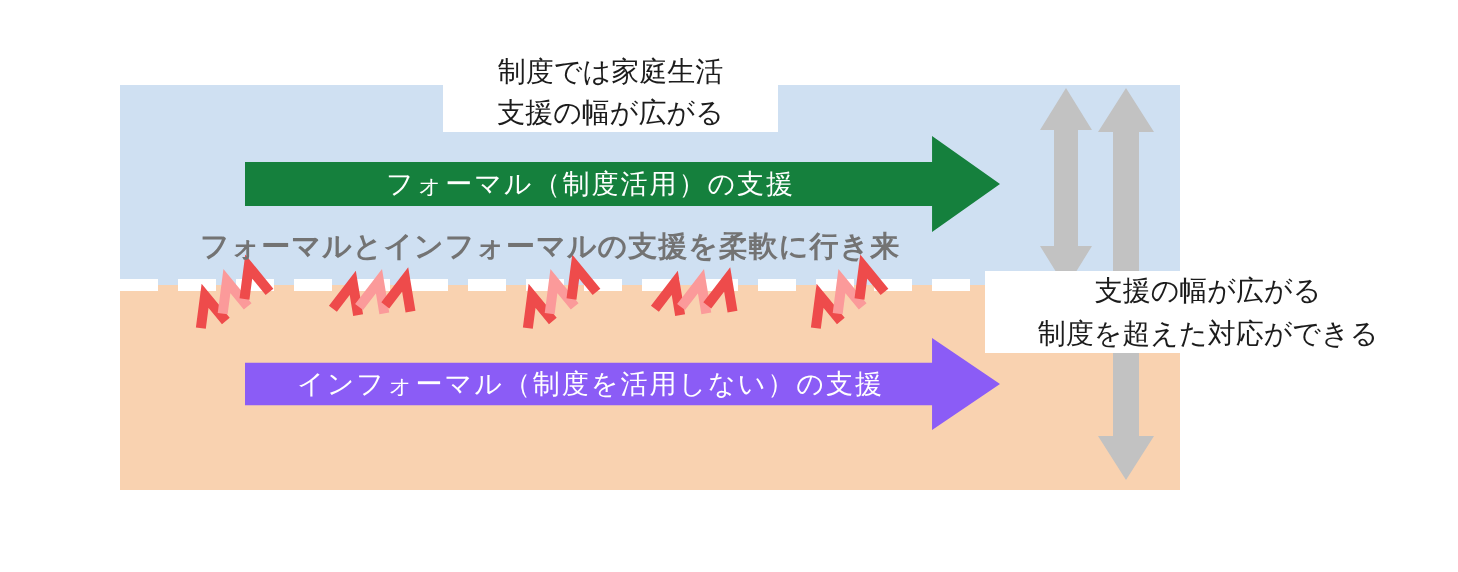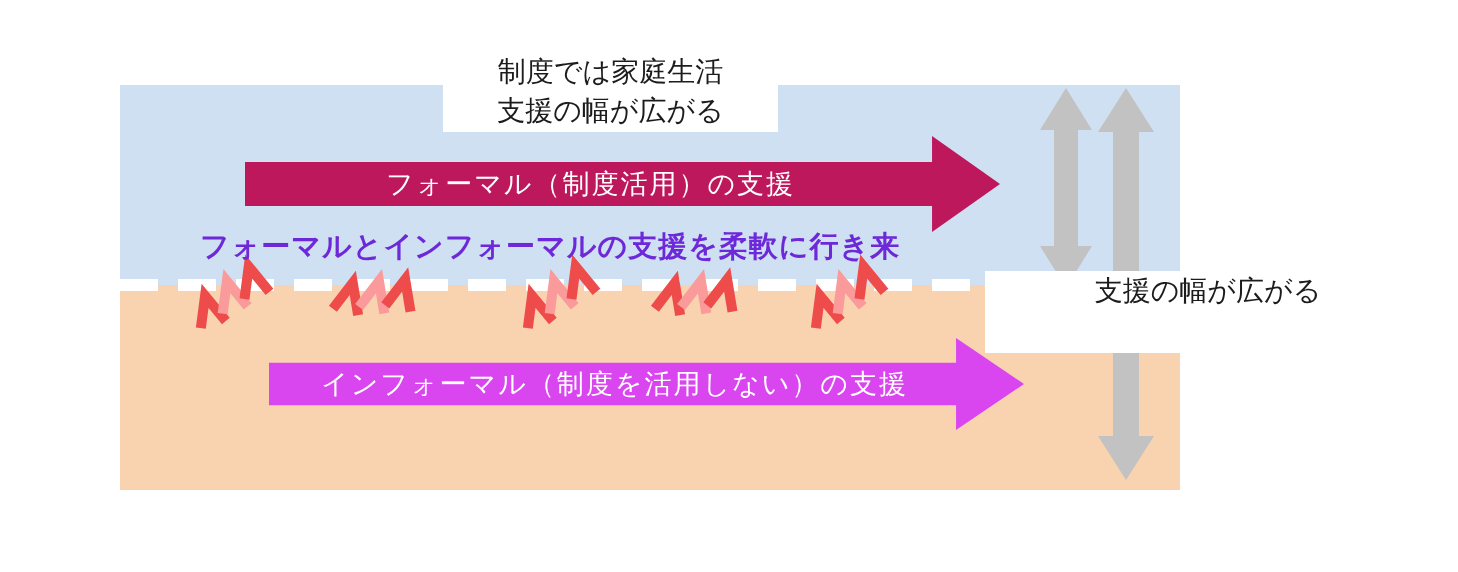--- a/index.html
+++ b/index.html
@@ -16,41 +16,41 @@
     position:absolute; left:120px; top:279px; width:1060px; height:12px; z-index:1;
     background:repeating-linear-gradient(90deg,#ffffff 0 38px, rgba(0,0,0,0) 38px 58px);
   }
 
   .big-arrow {
     position:absolute; z-index:3;
     display:flex; align-items:center; justify-content:center;
     color:#ffffff; font-size:27px; letter-spacing:2px; white-space:nowrap;
     clip-path:polygon(0 27%, 91% 27%, 91% 0, 100% 50%, 91% 100%, 91% 73%, 0 73%);
   }
-  .arrow-formal   { left:245px; top:136px; width:755px; height:96px; background:#be185d; }
-  .arrow-informal { left:245px; top:338px; width:755px; height:92px; background:#d946ef;margin-left:24px; }
+  .arrow-formal   { left:245px; top:136px; width:755px; height:96px; background:#15803d; }
+  .arrow-informal { left:245px; top:338px; width:755px; height:92px; background:#8b5cf6; }
   .big-arrow .arrow-label { transform:translateX(-32px); }
 
   .exchange-text {
     position:absolute; left:200px; top:227px; z-index:4;
-    font-size:29px; font-weight:bold; color:#6d28d9;
+    font-size:29px; font-weight:bold; color:#737373;
     letter-spacing:1px; white-space:nowrap;
   }
 
   .chevrons { position:absolute; left:150px; top:233px; width:820px; height:124px; z-index:2; }
   .chv { fill:none; stroke-width:10; stroke-linecap:butt; stroke-linejoin:miter; }
   .chv-dark  { stroke:#ee4b4b; }
   .chv-light { stroke:#fb9a9a; }
 
   .gray-arrow { position:absolute; z-index:2; }
 
   .white-label {
     position:absolute; z-index:5; background:#ffffff;
     color:#1c1c1c; font-size:28px; line-height:39px; text-align:center;
-    display:flex; flex-direction:column; justify-content:flex-start;
+    display:flex; flex-direction:column; justify-content:space-between;
     white-space:nowrap;
   }
   .label-top    { left:443px; top:52px;  width:335px; height:80px; }
   .label-bottom { left:398px; top:428px; width:505px; height:80px; }
   .label-right  { left:985px; top:271px; width:412px; height:82px;padding-left:34px; }
 </style>
 </head>
 <body>
 
 <div class="canvas">
@@ -106,15 +106,16 @@
   <div class="exchange-text">フォーマルとインフォーマルの支援を柔軟に行き来</div>
 
   <div class="white-label label-top">
     <div>制度では家庭生活</div>
     <div>支援の幅が広がる</div>
   </div>
 
 
   <div class="white-label label-right">
     <div>支援の幅が広がる</div>
+    <div>制度を超えた対応ができる</div>
   </div>
 
 </div>
 
 </body></html>

